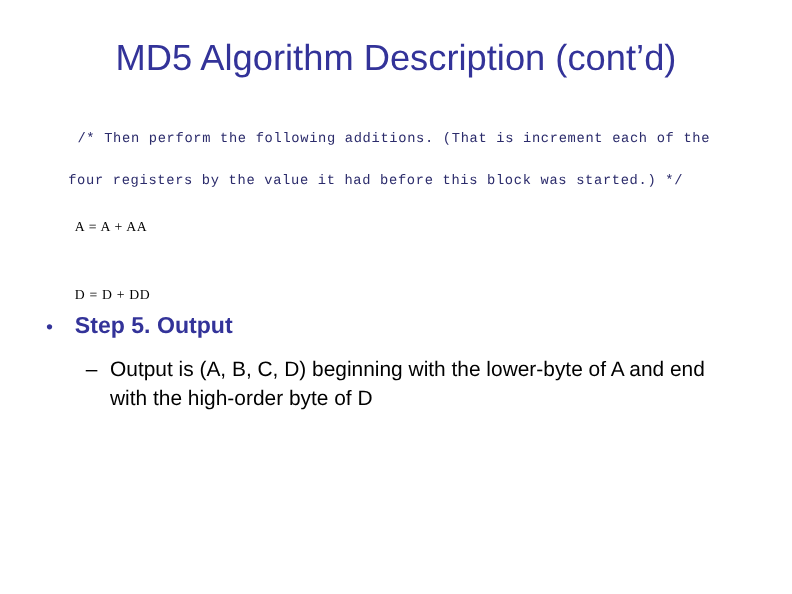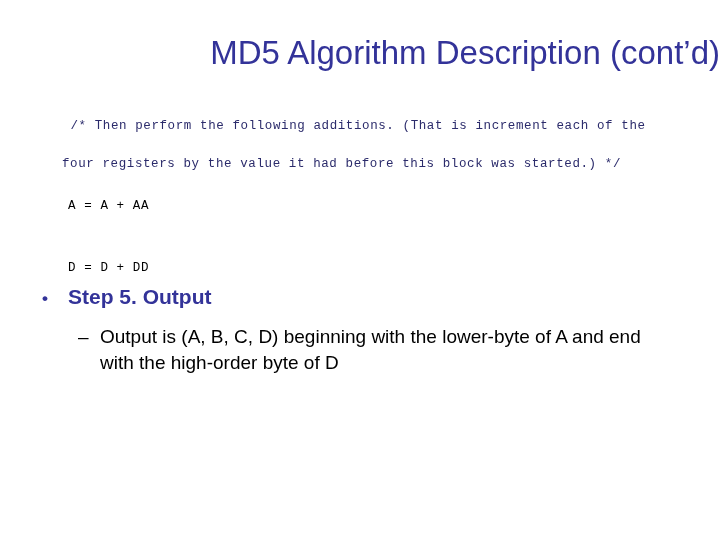--- a/index.html
+++ b/index.html
@@ -22,21 +22,21 @@
     background: #ffffff;
     box-sizing: border-box;
   }
 
   
   .slide-title {
     position: absolute;
     left: 0;
     top: 33px;
     width: 720px;
-    text-align: right;
+    text-align: center;
     color: #333399;
     font-family: "Liberation Sans", sans-serif;
     font-size: 33px;
     font-weight: normal;
     line-height: 40px;
     letter-spacing: 0px;
     white-space: nowrap;
   }
 
   
@@ -64,20 +64,21 @@
     top: 155px;
     color: #000000;
     font-family: "Liberation Mono", monospace;
     font-size: 12.5px;
     line-height: 20.5px;
     letter-spacing: 0.6px;
     white-space: pre;
   }
   .code-block .cl {
     display: block;
+    font-family: Liberation Serif, serif;
   }
   .code-block .indent4 {
     padding-left: 30px;
   }
 
   
   .bullet-l1 {
     position: absolute;
     left: 42px;
     top: 284px;

